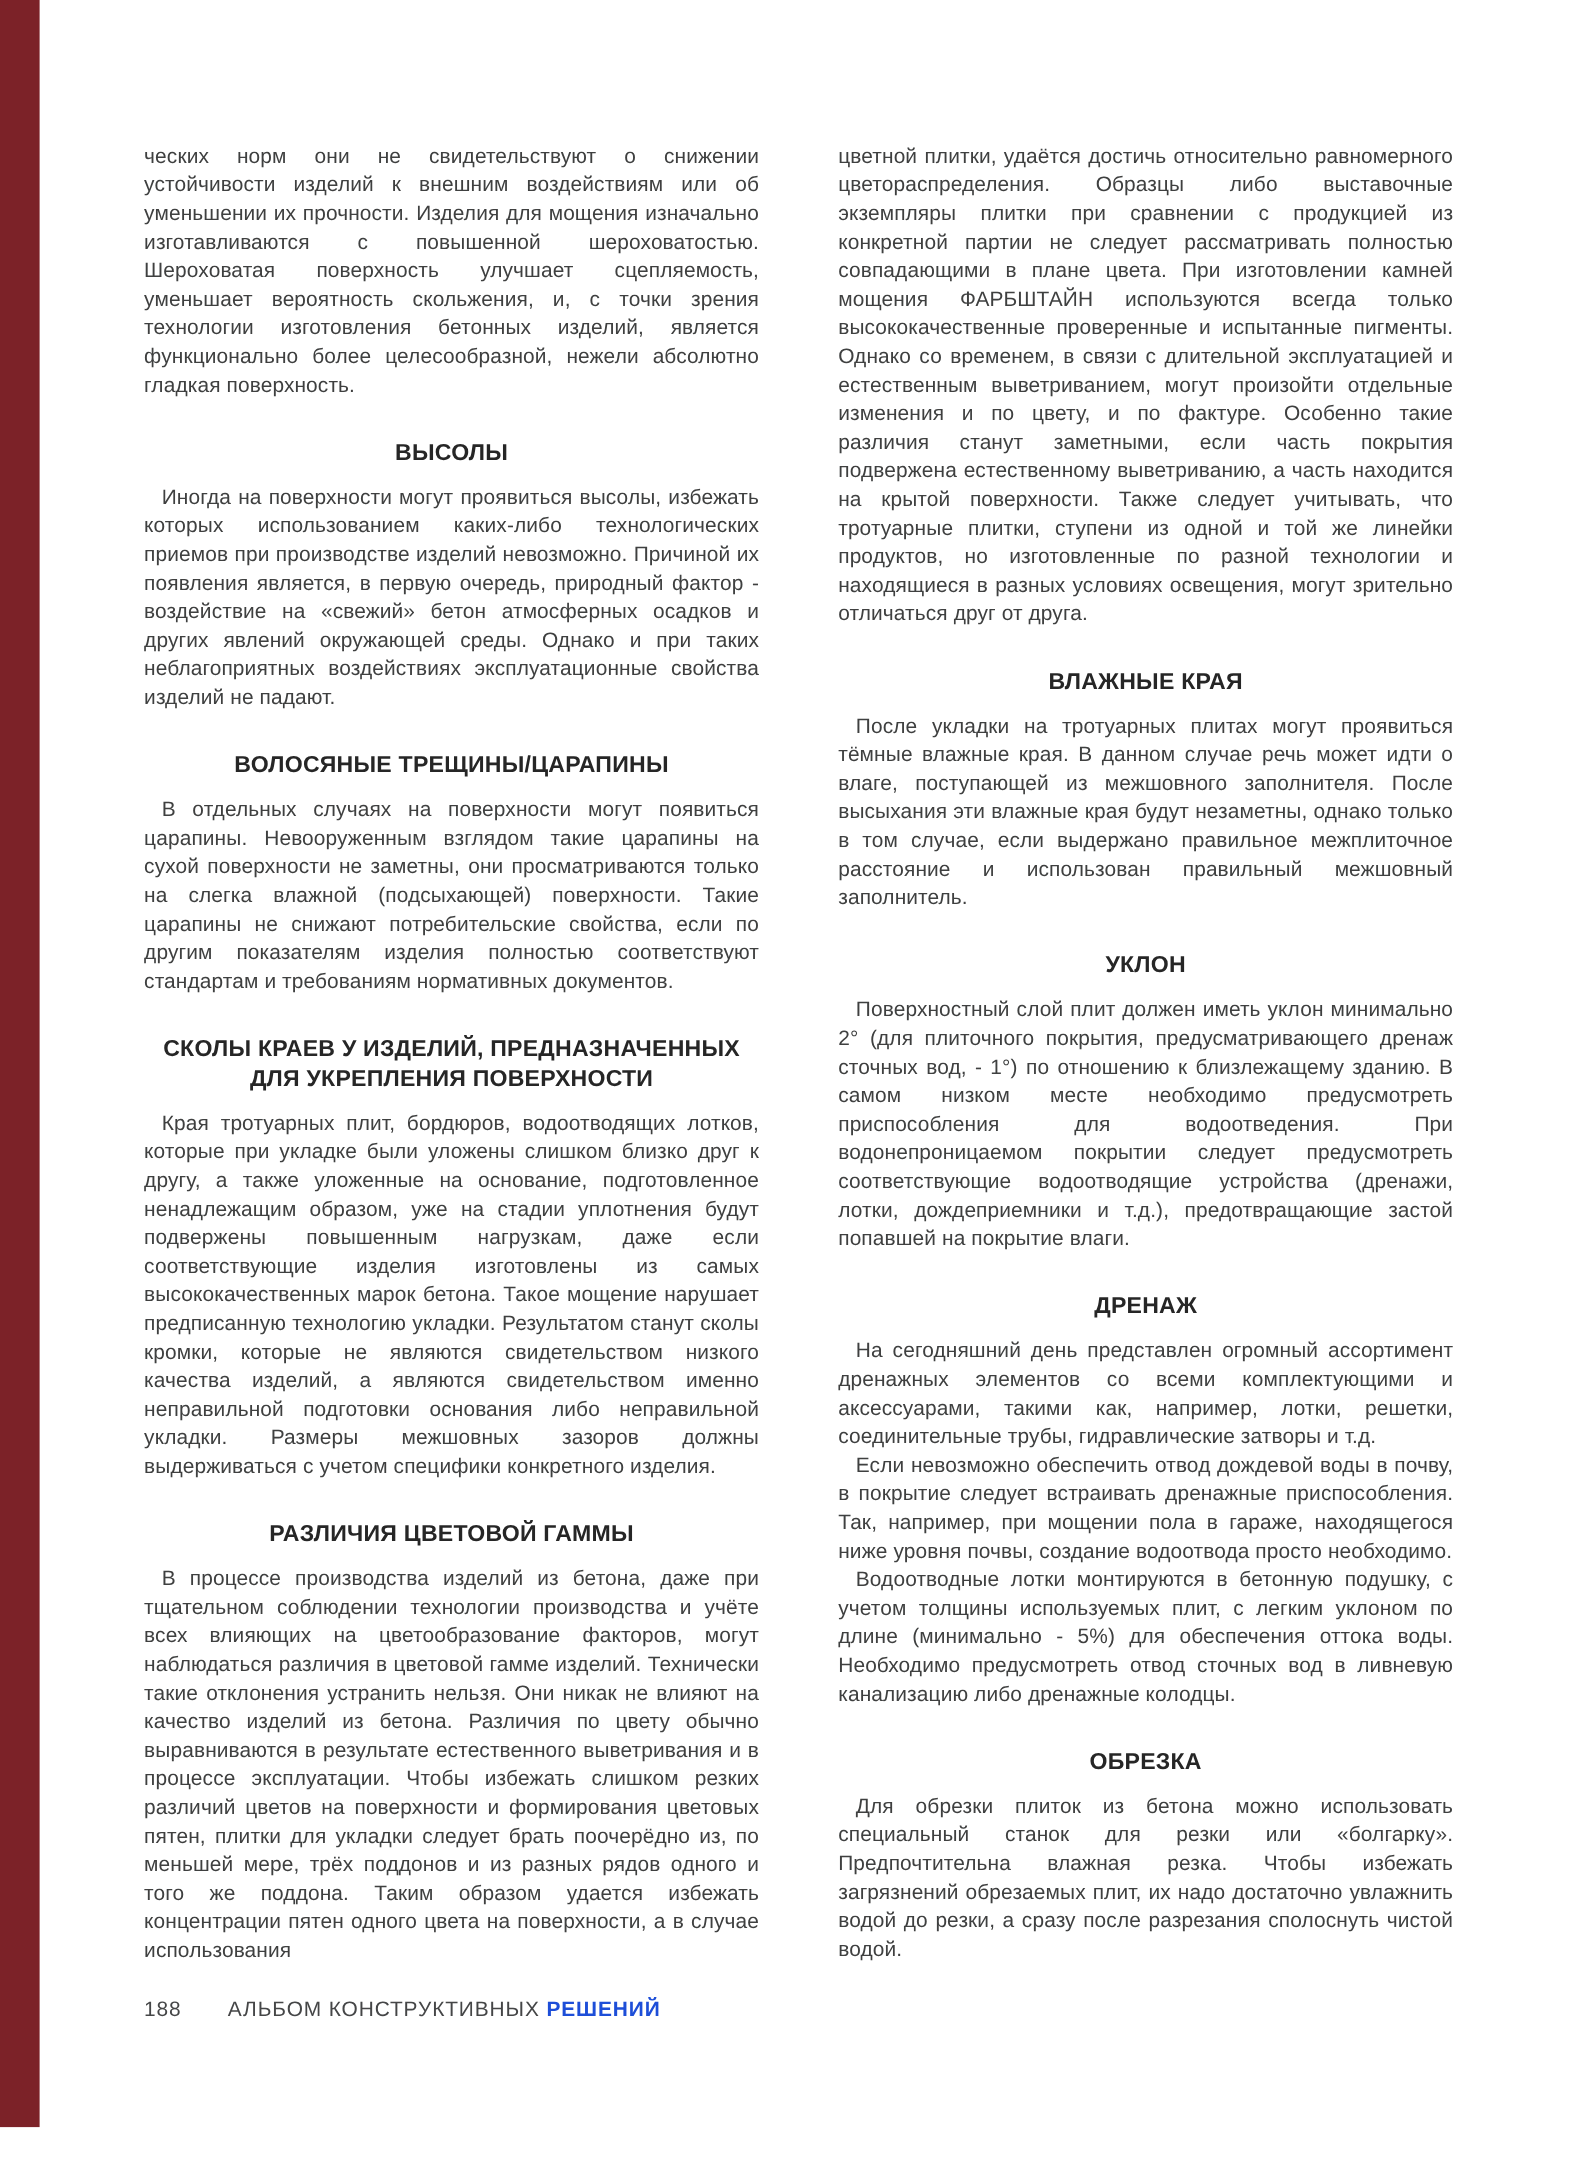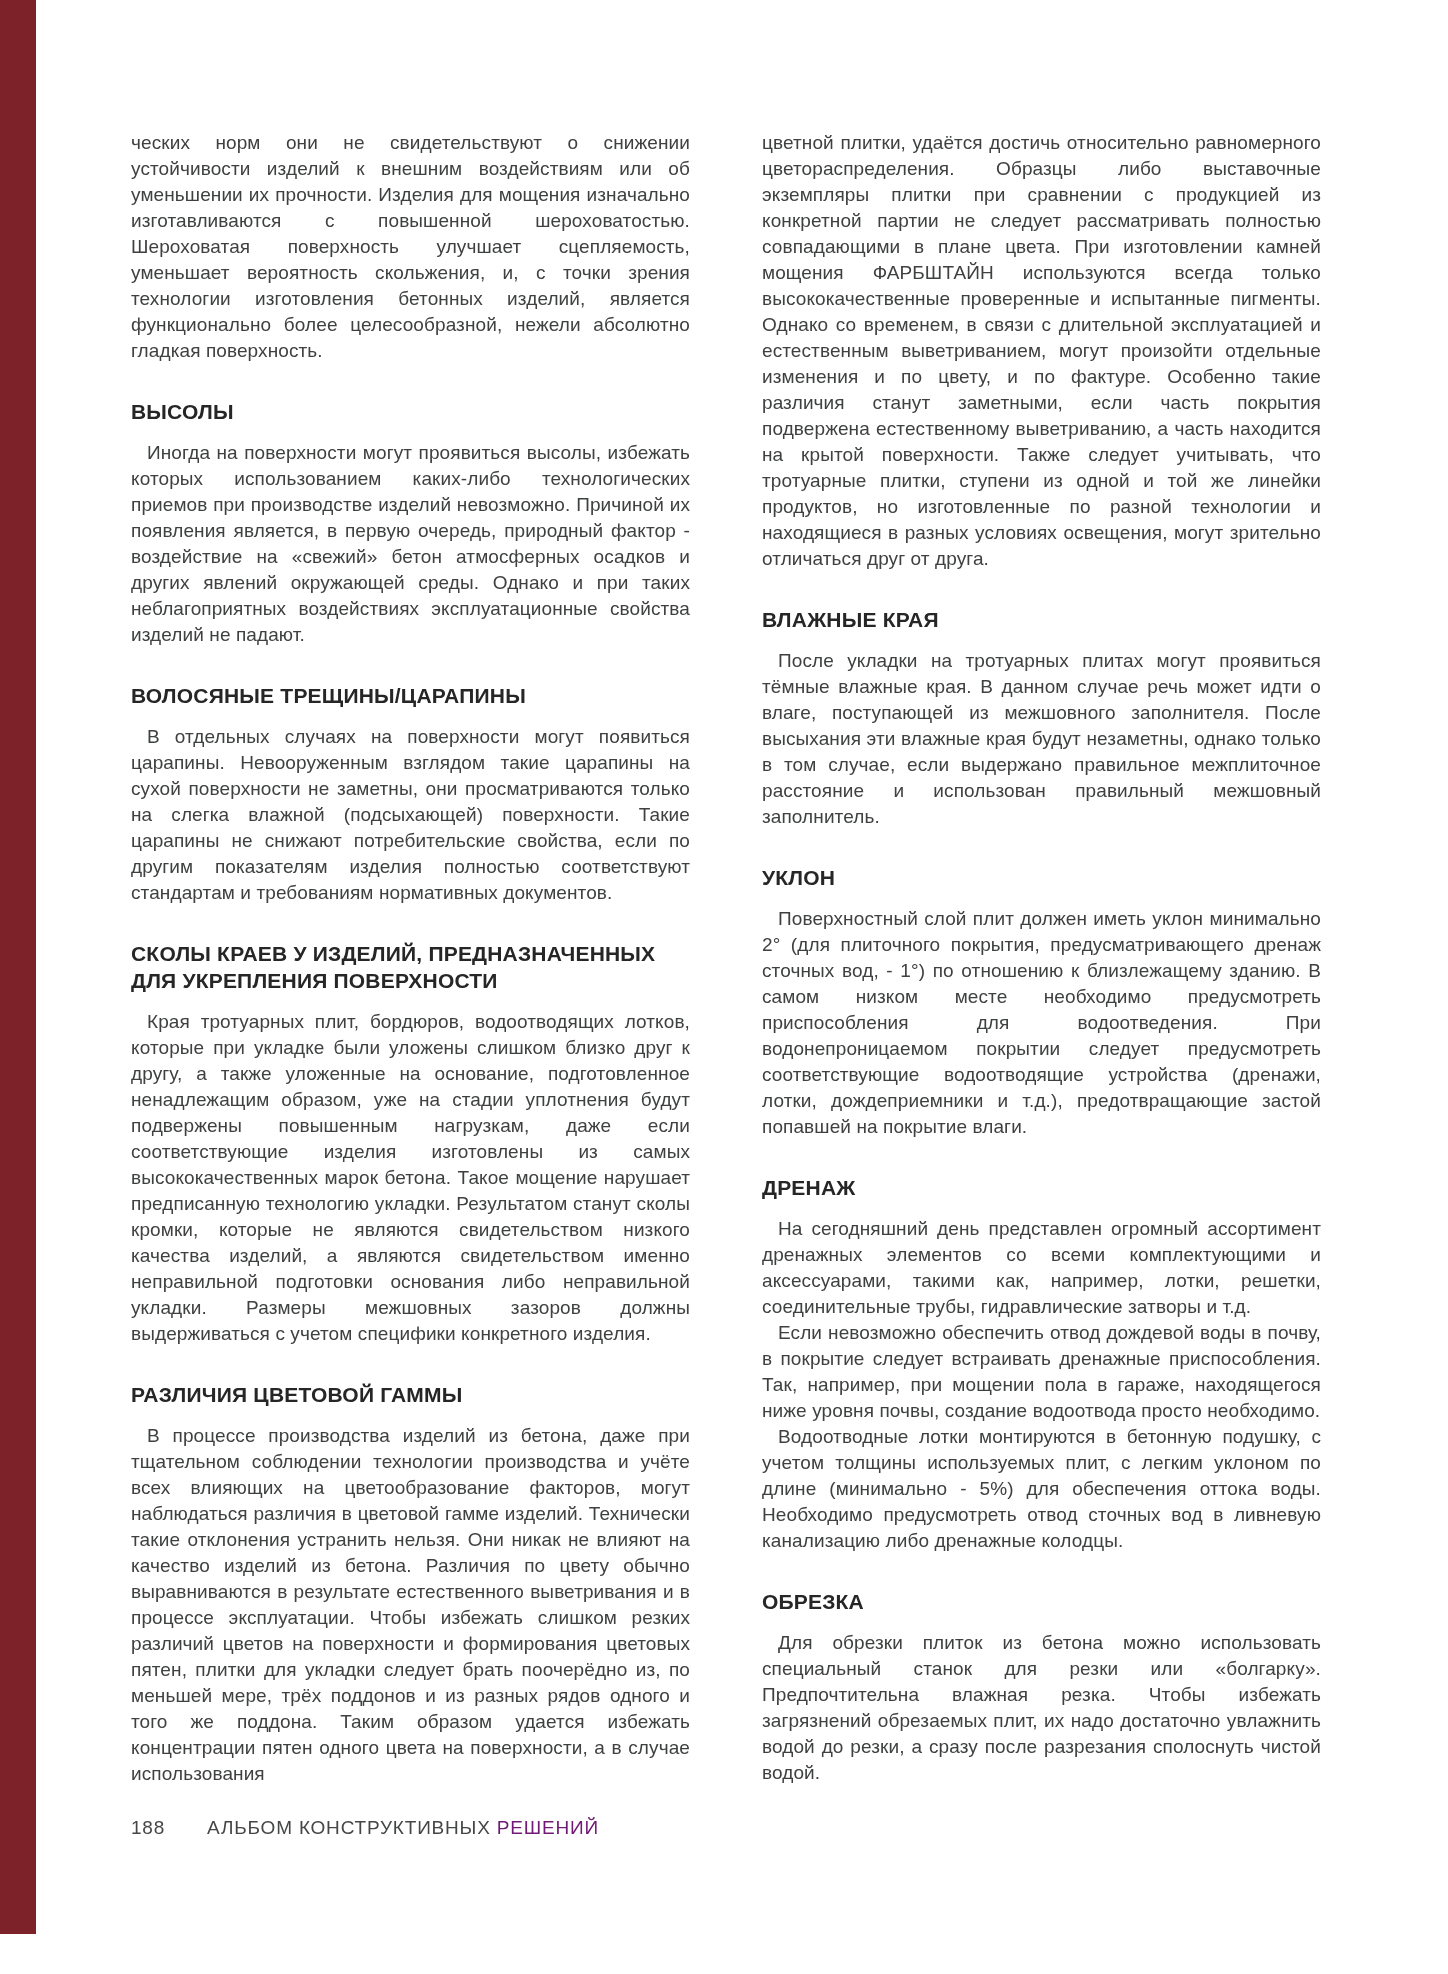--- a/index.html
+++ b/index.html
@@ -39,36 +39,36 @@
     letter-spacing: 0.1px;
   }
   .body-par.no-indent { text-indent: 0; }
   .sec-head {
     margin: 34px 0 15px 0;
     font-size: 21px;
     line-height: 27px;
     font-weight: bold;
     color: #262626;
     letter-spacing: 0.2px;
-    text-align: left;
+    text-align: center;
   }
   .sec-head:first-child { margin-top: 0; }
   .footer {
     position: absolute;
     left: 131px;
     top: 1816px;
     font-size: 19px;
     line-height: 24px;
     color: #454647;
     letter-spacing: 0.8px;
     white-space: nowrap;
   }
   .footer .page-num { display: inline-block; }
   .footer .book-title { display: inline-block; margin-left: 42px; }
-  .footer .title-bold { font-weight: normal; color: #701a75; }
+  .footer .title-bold { font-weight: bold; color: #1d4ed8; }
 </style>
 </head>
 <body>
 
 <div class="page">
 
   <div class="accent-bar" style="background: rgb(124, 34, 40);"></div>
 
   <div class="content">
 

